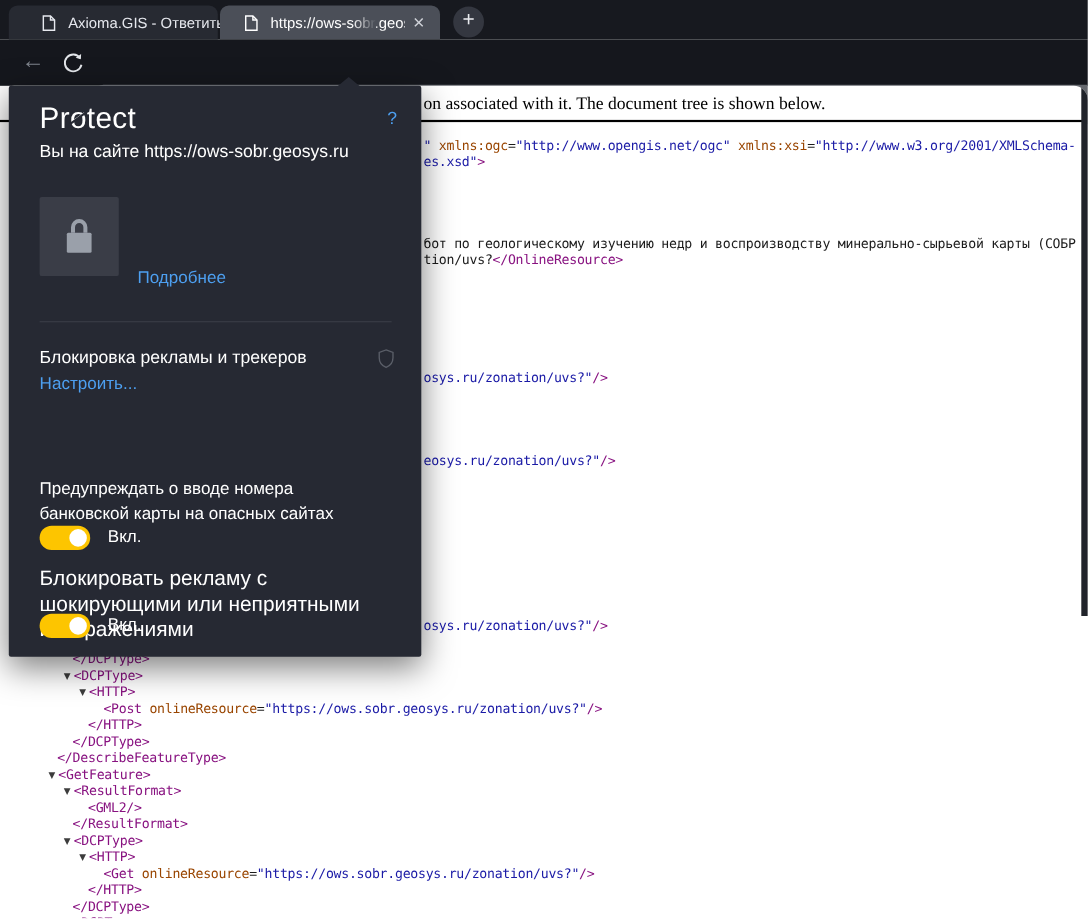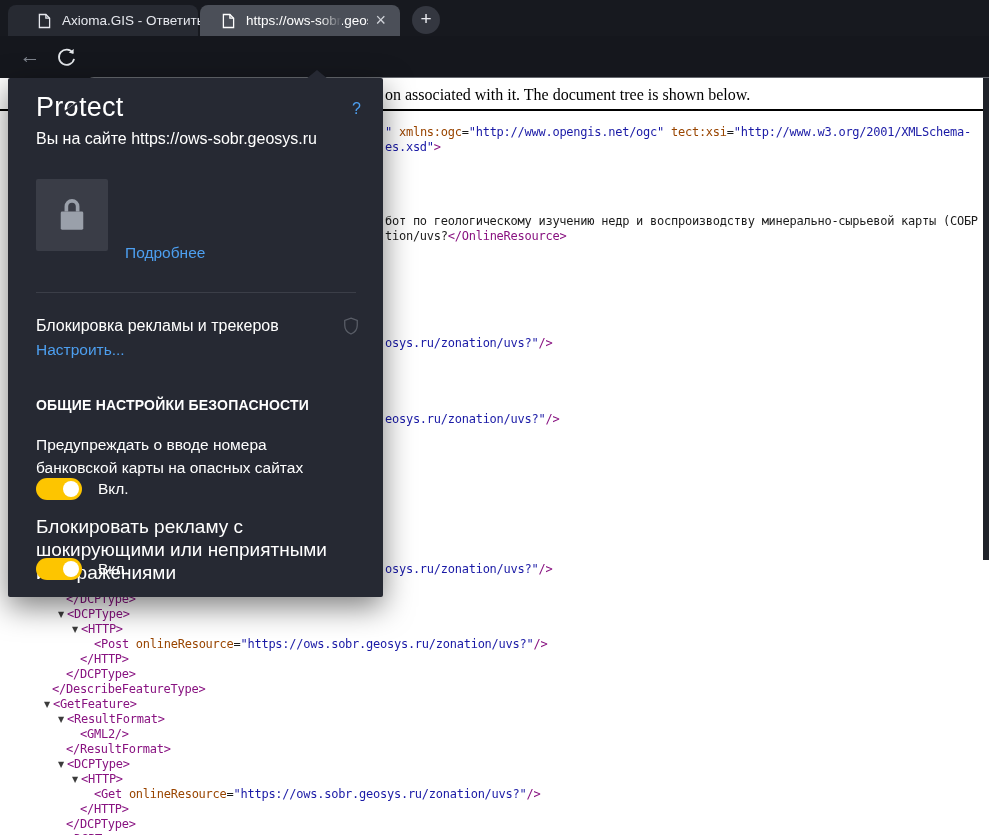--- a/index.html
+++ b/index.html
@@ -26,21 +26,21 @@
   .toolbar { position:absolute; left:0; top:36px; width:989px; height:42px; background:#15171d; }
   .back-btn { position:absolute; left:18px; top:8px; width:24px; height:24px; color:#7e838c; font-size:21px; line-height:24px; text-align:center; }
   .reload-btn { position:absolute; left:56px; top:10px; width:21px; height:21px; }
   .url-field { position:absolute; left:86px; top:41px; width:903px; height:36px; background:#66696f; border-radius:8px 0 0 8px; }
   .lock-badge { position:absolute; left:6px; top:5px; width:27px; height:26px; border-radius:6px; background:#2d3038; display:flex; align-items:center; justify-content:center; }
   .url-text { position:absolute; left:44px; top:7px; font-size:15.5px; white-space:nowrap; }
   .url-scheme, .url-path { color:#c9ccd2; }
   .url-domain { color:#ffffff; }
 
   
-  .content { position:absolute; left:0; top:78px; width:989px; height:757px; background:#ffffff; overflow:hidden; }
+  .content { position:absolute; left:0; top:78px; width:989px; height:757px; background:#ffffff; overflow:hidden;border-radius:13px; }
   .xml-header { position:absolute; left:385px; top:8px; font-family:"Liberation Serif", serif; font-size:16px; color:#000; white-space:nowrap; }
   .xml-hr { position:absolute; left:0; top:31px; width:984px; height:2px; background:#000; }
   .xml-lines { position:absolute; left:0; top:0; width:989px; height:757px; }
   .xml-line { position:absolute; font-family:"DejaVu Sans Mono", monospace; font-size:12px; letter-spacing:-0.25px; line-height:15px; white-space:pre; }
   .tk-tag  { color:#881280; }
   .tk-attr { color:#994500; }
   .tk-val  { color:#1a1aa6; }
   .tk-text { color:#1b1b1b; }
   .tree-arrow { display:inline-block; width:9px; font-size:8px; color:#3c3c3c; vertical-align:1px; font-family:"DejaVu Sans", sans-serif; letter-spacing:0; }
   .scrollbar-thumb { position:absolute; left:983px; top:0px; width:6px; height:482px; background:#20232a; }
@@ -114,21 +114,21 @@
       <div class="url-text">
         <span class="url-scheme">https://</span><span class="url-domain">ows-sobr.geosys.ru</span><span class="url-path">/zonation/uvs?service=WFS&amp;version=1.0.0&amp;request=GetCapabilities</span>
       </div>
     </div>
   </div>
 
   <div class="content">
     <div class="xml-header">on associated with it. The document tree is shown below.</div>
     <div class="xml-hr"></div>
     <div class="xml-lines">
-        <div class="xml-line" style="top: 47px; left: 385px;"><span class="tk-val">" </span><span class="tk-attr">xmlns:ogc</span><span class="tk-text">=</span><span class="tk-val">"http://www.opengis.net/ogc"</span><span class="tk-text"> </span><span class="tk-attr">tect:xsi</span><span class="tk-text">=</span><span class="tk-val">"http://www.w3.org/2001/XMLSchema-</span></div>
+        <div class="xml-line" style="top: 47px; left: 385px;"><span class="tk-val">" </span><span class="tk-attr">xmlns:ogc</span><span class="tk-text">=</span><span class="tk-val">"http://www.opengis.net/ogc"</span><span class="tk-text"> </span><span class="tk-attr">xmlns:xsi</span><span class="tk-text">=</span><span class="tk-val">"http://www.w3.org/2001/XMLSchema-</span></div>
         <div class="xml-line" style="top: 62px; left: 385px;"><span class="tk-val">es.xsd"</span><span class="tk-tag">&gt;</span></div>
         <div class="xml-line" style="top: 136px; left: 385px;"><span class="tk-text">бот по геологическому изучению недр и воспроизводству минерально-сырьевой карты (СОБР</span></div>
         <div class="xml-line" style="top: 151px; left: 385px;"><span class="tk-text">tion/uvs?</span><span class="tk-tag">&lt;/OnlineResource&gt;</span></div>
         <div class="xml-line" style="top: 258px; left: 385px;"><span class="tk-val">osys.ru/zonation/uvs?"</span><span class="tk-tag">/&gt;</span></div>
         <div class="xml-line" style="top: 334px; left: 385px;"><span class="tk-val">eosys.ru/zonation/uvs?"</span><span class="tk-tag">/&gt;</span></div>
         <div class="xml-line" style="top: 484px; left: 385px;"><span class="tk-val">osys.ru/zonation/uvs?"</span><span class="tk-tag">/&gt;</span></div>
         <div class="xml-line" style="top: 514px; left: 66px;"><span class="tk-tag">&lt;/DCPType&gt;</span></div>
         <div class="xml-line" style="top: 529px; left: 58px;"><span class="tree-arrow">▼</span><span class="tk-tag">&lt;DCPType&gt;</span></div>
         <div class="xml-line" style="top: 544px; left: 72px;"><span class="tree-arrow">▼</span><span class="tk-tag">&lt;HTTP&gt;</span></div>
         <div class="xml-line" style="top: 559px; left: 94px;"><span class="tk-tag">&lt;Post </span><span class="tk-attr">onlineResource</span><span class="tk-text">=</span><span class="tk-val">"https://ows.sobr.geosys.ru/zonation/uvs?"</span><span class="tk-tag">/&gt;</span></div>
@@ -164,21 +164,20 @@
     <a class="pp-link pp-details">Подробнее</a>
 
     <div class="pp-divider"></div>
 
     <div class="pp-adblock">Блокировка рекламы и трекеров</div>
     <svg class="pp-shield" viewBox="0 0 24 24">
       <path d="M12 2.5 L19.5 5.2 V11 C19.5 16 16.3 19.8 12 21.6 C7.7 19.8 4.5 16 4.5 11 V5.2 Z" fill="none" stroke="#5a5e68" stroke-width="1.5"></path>
     </svg>
     <a class="pp-link pp-configure">Настроить...</a>
 
-    <div class="pp-section">ОБЩИЕ НАСТРОЙКИ БЕЗОПАСНОСТИ</div>
 
     <div class="pp-para1">Предупреждать о вводе номера банковской карты на опасных сайтах</div>
     <div class="toggle-row toggle-row-1">
       <div class="toggle-pill">
           <div class="toggle-knob"></div>
         </div>
       <span class="toggle-label">Вкл.</span>
     </div>
 
     <div class="pp-para2">Блокировать рекламу с шокирующими или неприятными изображениями</div>

